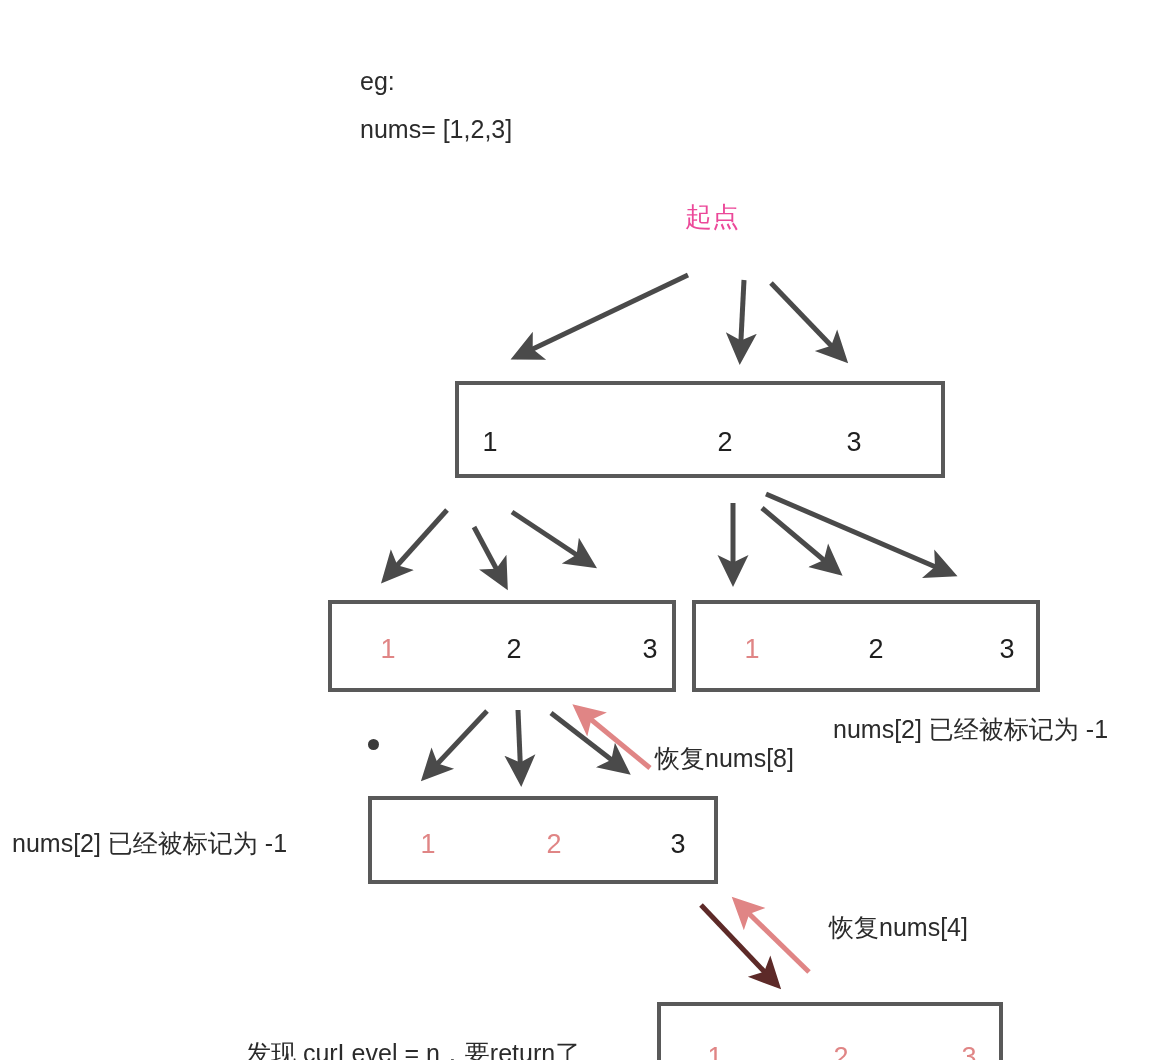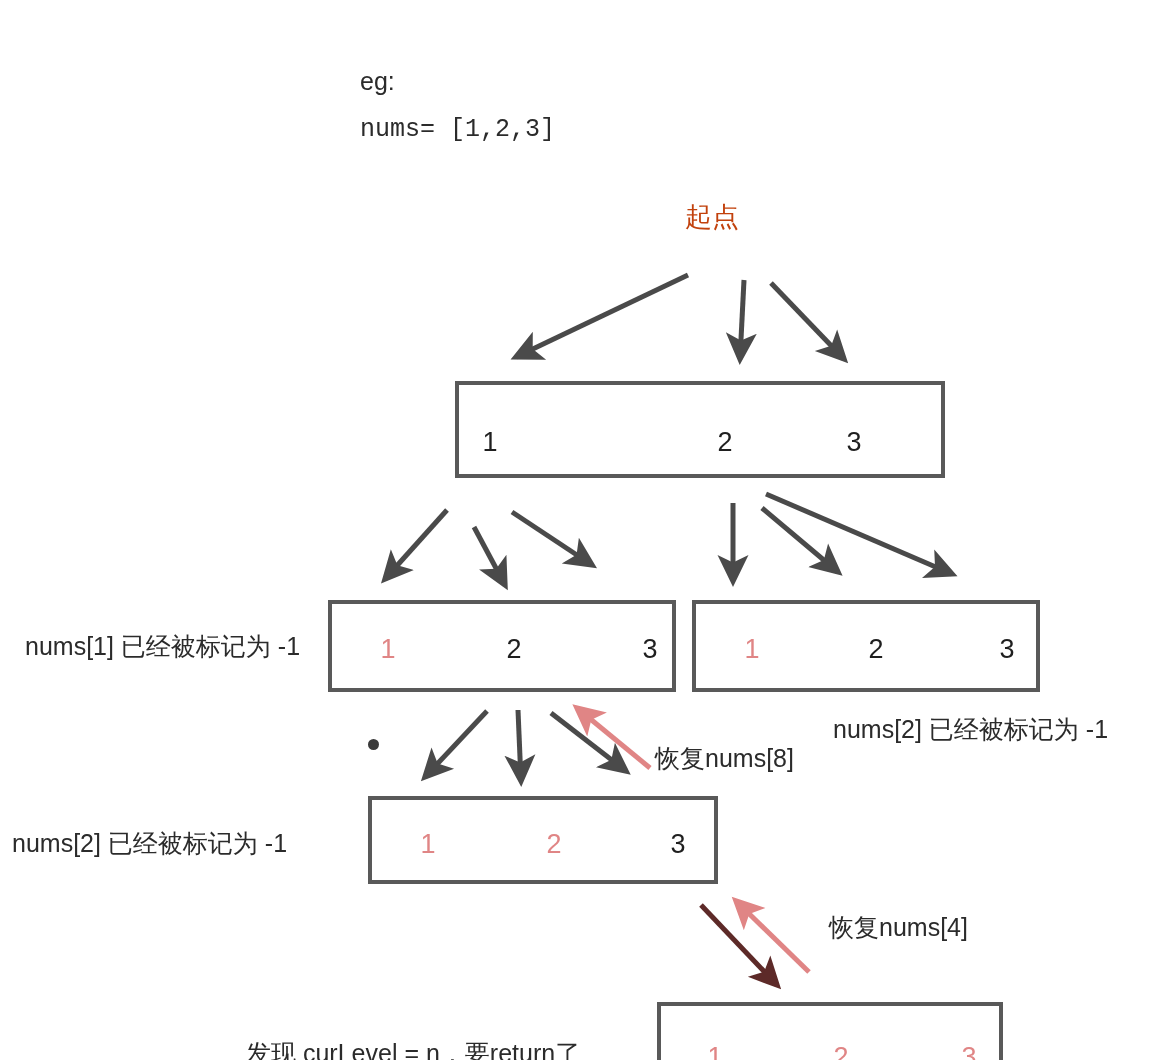--- a/index.html
+++ b/index.html
@@ -55,33 +55,33 @@
   .dot {
     position: absolute;
     width: 11px;
     height: 11px;
     border-radius: 50%;
     background: #3a3a3a;
   }
   .head-label {
     position: absolute;
     font-size: 27px;
-    color: #c2410c;
+    color: #ec4899;
     white-space: nowrap;
     transform: translateX(-50%);
     text-align: center;
   }
 </style>
 </head>
 <body>
 
 <div id="diagram-root">
 
   <div class="note" style="left:360px; top:22px;">eg:</div>
-  <div class="note" style="left:360px; top:70px;font-family:Liberation Mono, monospace;">nums= [1,2,3]</div>
+  <div class="note" style="left:360px; top:70px;">nums= [1,2,3]</div>
 
   <div class="head-label" style="left:712px; top:155px;">起点</div>
 
   <svg class="layer" viewBox="0 0 1153 1060">
     <defs>
       <marker id="ah-dark" markerWidth="7" markerHeight="7" refX="5.2" refY="3.5" orient="auto" markerUnits="strokeWidth">
         <path d="M0,0.4 L6.4,3.5 L0,6.6 L1.5,3.5 Z" fill="#4a4a4a"></path>
       </marker>
       <marker id="ah-red" markerWidth="7" markerHeight="7" refX="5.2" refY="3.5" orient="auto" markerUnits="strokeWidth">
         <path d="M0,0.4 L6.4,3.5 L0,6.6 L1.5,3.5 Z" fill="#e08585"></path>
@@ -118,21 +118,20 @@
 
     <line x1="554" y1="600" x2="604" y2="600" stroke="#b5524f" stroke-width="5" marker-end="url(#ah-inline)"></line>
   </svg>
 
   <div class="array-box" style="left:455px; top:337px; width:490px; height:97px;">
     <div class="cell" style="left:31px; top:57px;">1</div>
     <div class="cell" style="left:266px; top:57px;">2</div>
     <div class="cell" style="left:395px; top:57px;">3</div>
   </div>
 
-  <div class="note" style="left:25px; top:587px;">nums[1] 已经被标记为 -1</div>
   <div class="array-box" style="left:328px; top:556px; width:348px; height:92px;">
     <div class="cell marked" style="left:56px; top:45px;">1</div>
     <div class="cell" style="left:182px; top:45px;">2</div>
     <div class="cell" style="left:318px; top:45px;">3</div>
   </div>
 
   <div class="array-box" style="left:692px; top:556px; width:348px; height:92px;">
     <div class="cell marked" style="left:56px; top:45px;">1</div>
     <div class="cell" style="left:180px; top:45px;">2</div>
     <div class="cell" style="left:311px; top:45px;">3</div>

